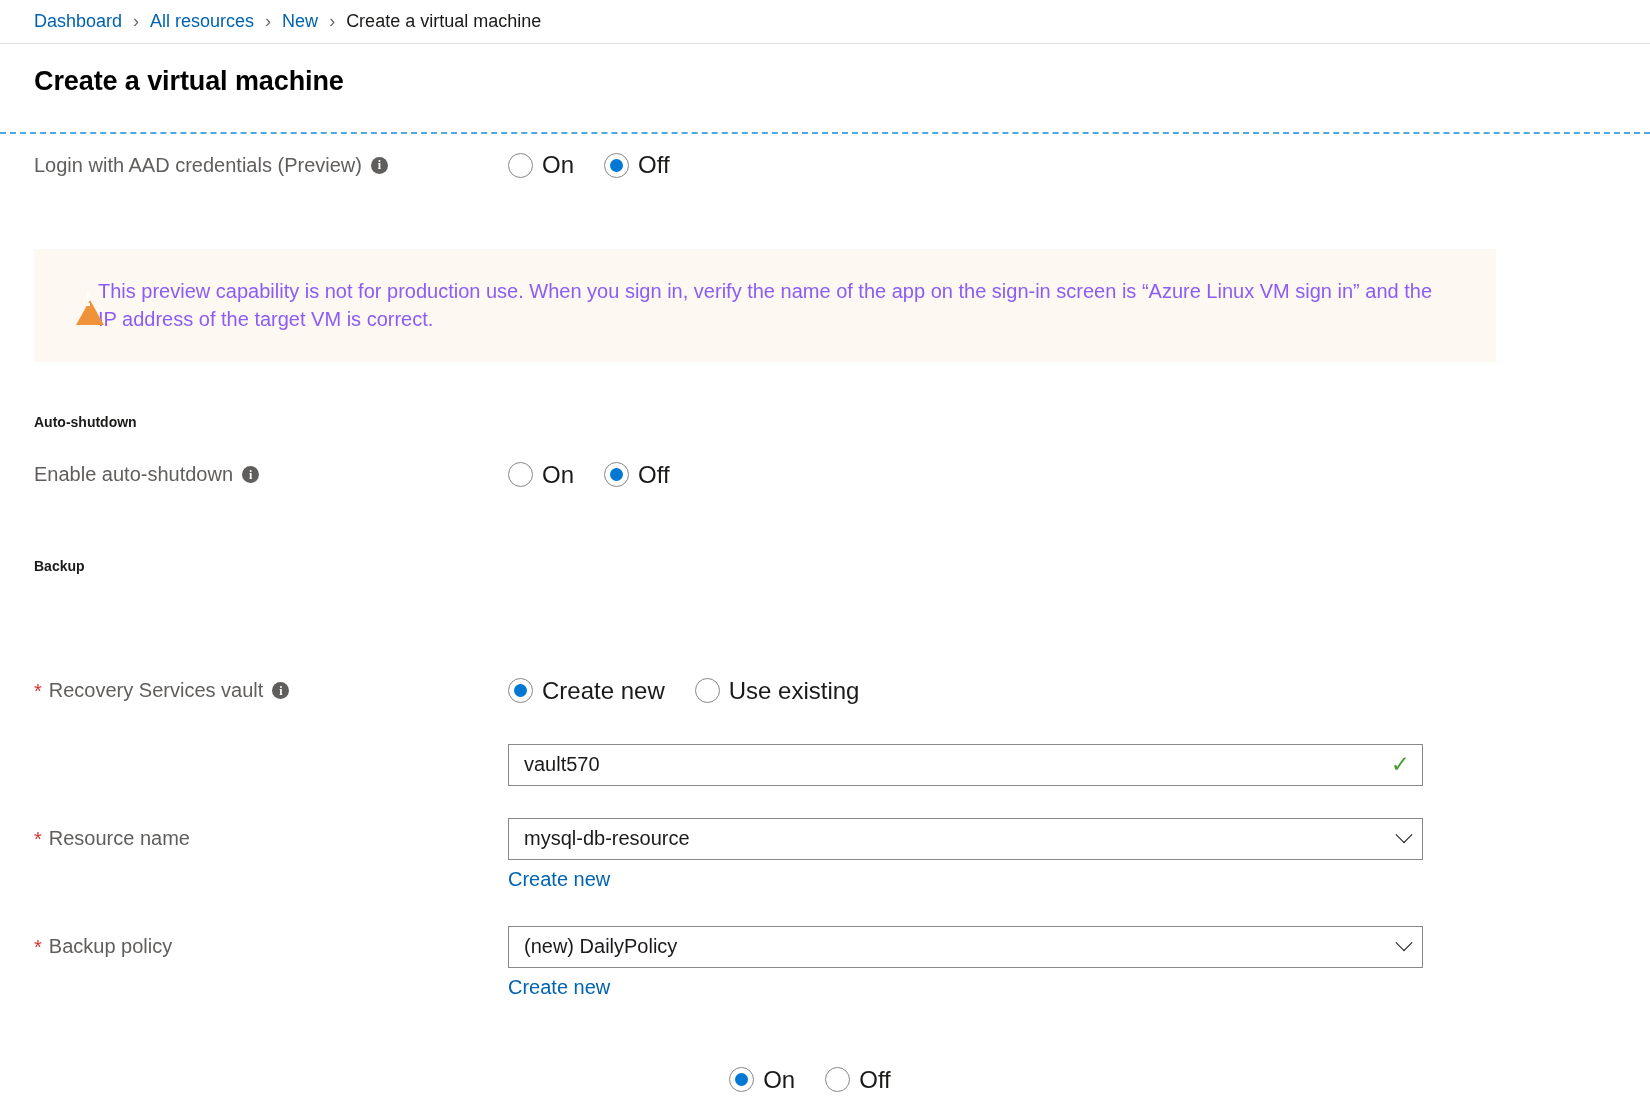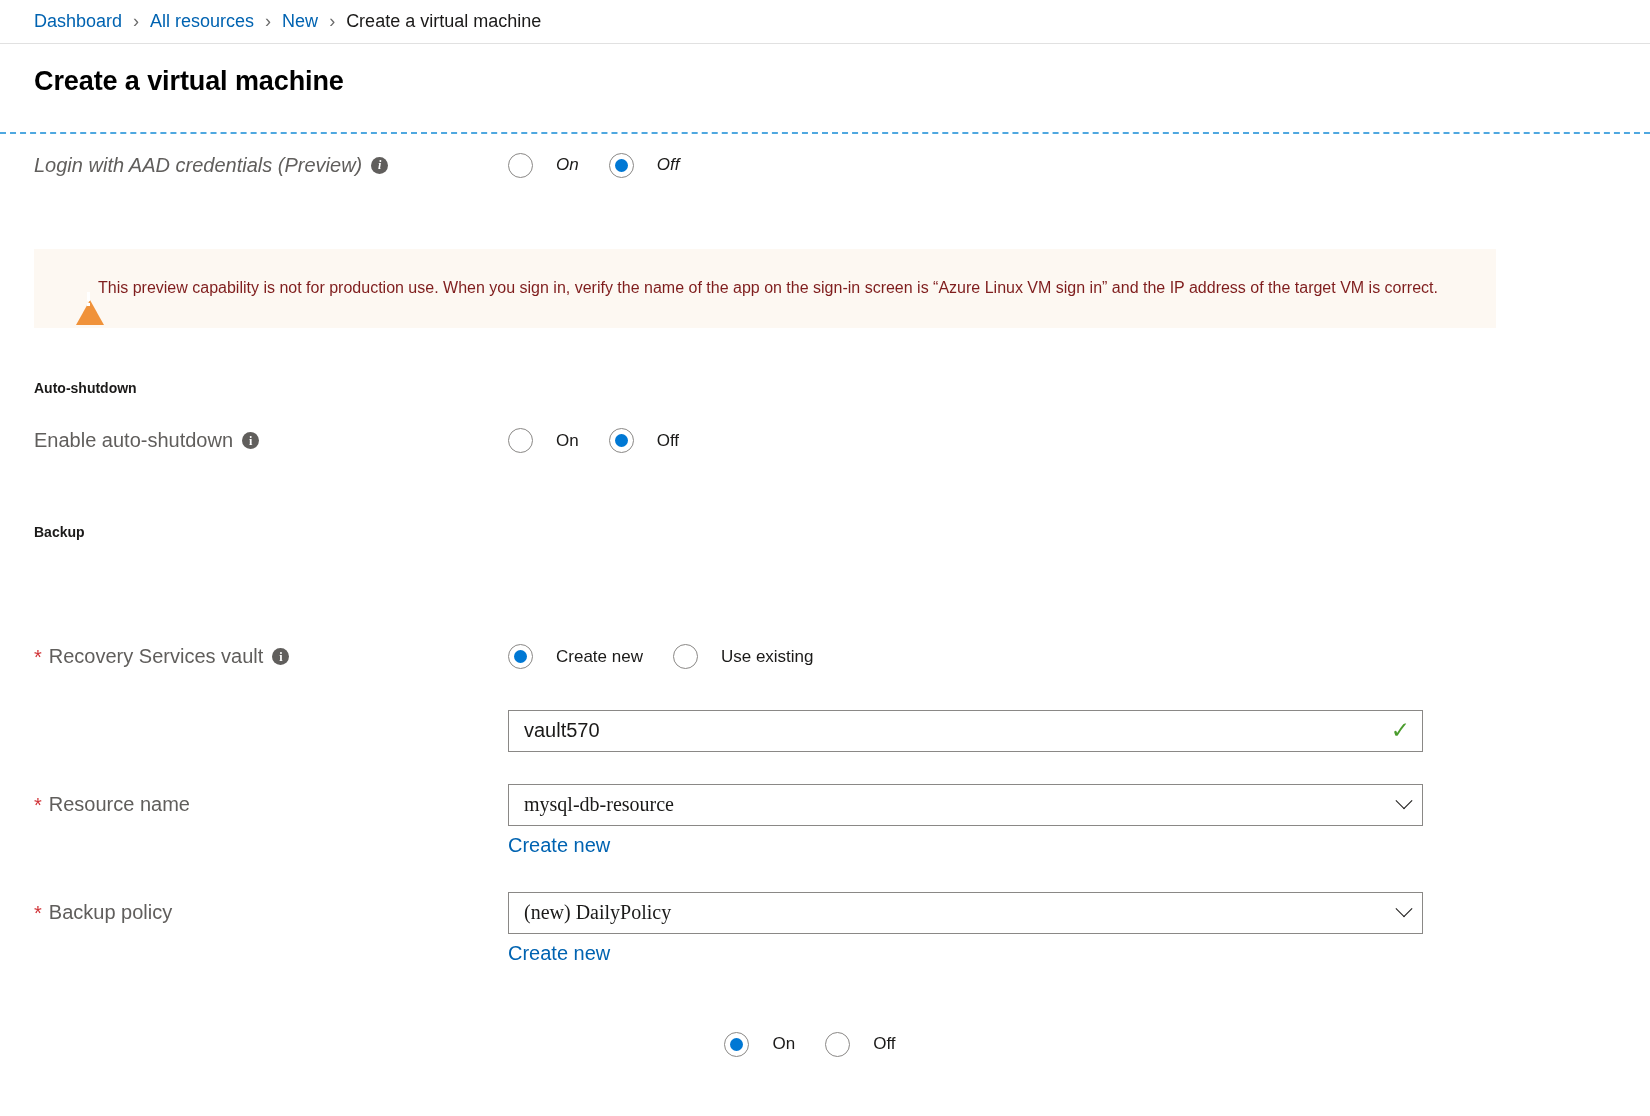--- a/index.html
+++ b/index.html
@@ -126,23 +126,23 @@
     flex: 0 0 auto;
   }
   .radio-opt.checked .radio-mark::after {
     content: "";
     width: 13px;
     height: 13px;
     border-radius: 50%;
     background: #0078d4;
   }
   .radio-label {
-    font-size: 17px;
-    color: #1b1a19;
-    margin-left: 23px;
+    font-size: 24px;
+    color: #1b1a19;
+    margin-left: 9px;
     white-space: nowrap;
   }
 
   
   .warning {
     margin: 53px 34px 0 34px;
     background: #fdf8f2;
     display: flex;
     align-items: flex-start;
     padding: 28px 26px 28px 24px;
@@ -172,23 +172,23 @@
   }
   .warn-icon .dot {
     position: absolute;
     left: 11px;
     top: 20px;
     width: 3px;
     height: 3px;
     background: #ffffff;
   }
   .warn-text {
-    font-size: 16px;
+    font-size: 20px;
     line-height: 1.42;
-    color: #7f1d1d;
+    color: #8b5cf6;
     max-width: 1340px;
   }
 
   
   .section-title {
     font-size: 14px;
     font-weight: bold;
     color: #1b1a19;
     padding-left: 34px;
   }
@@ -221,21 +221,20 @@
     width: 915px;
     height: 42px;
     border: 1px solid #8a8886;
     background: #ffffff;
     display: flex;
     align-items: center;
     padding: 0 12px 0 15px;
     font-size: 20px;
     color: #1b1a19;
     cursor: pointer;
-    font-family: Liberation Serif, serif;
   }
   .select-box .val {
     flex: 1;
     white-space: nowrap;
     overflow: hidden;
   }
   .chevron {
     width: 12px;
     height: 12px;
     border-right: 1.8px solid #1b1a19;
@@ -261,21 +260,21 @@
   <span class="crumb">New</span>
   <span class="crumb-sep">›</span>
   <span class="crumb current">Create a virtual machine</span>
 </div>
 
 <div class="page-title">Create a virtual machine</div>
 
 <div class="dashed-sep"></div>
 
 <div class="form">
-  <div class="row" style="height:62px;font-style:italic;">
+  <div class="row" style="height:62px;">
     <div class="label-col">
       <span>Login with AAD credentials (Preview)</span>
       <span class="info-icon">i</span>
     </div>
     <div class="field-col">
       <div class="radio-group">
         <label class="radio-opt">
           <span class="radio-mark"></span>
           <span class="radio-label">On</span>
         </label>

